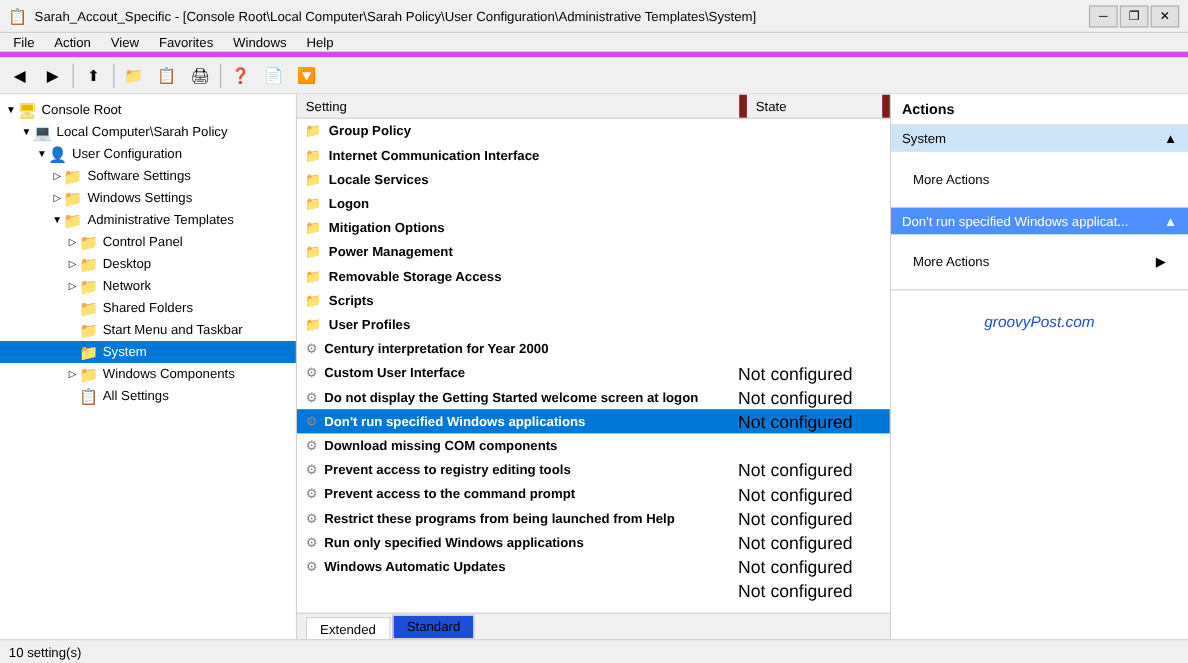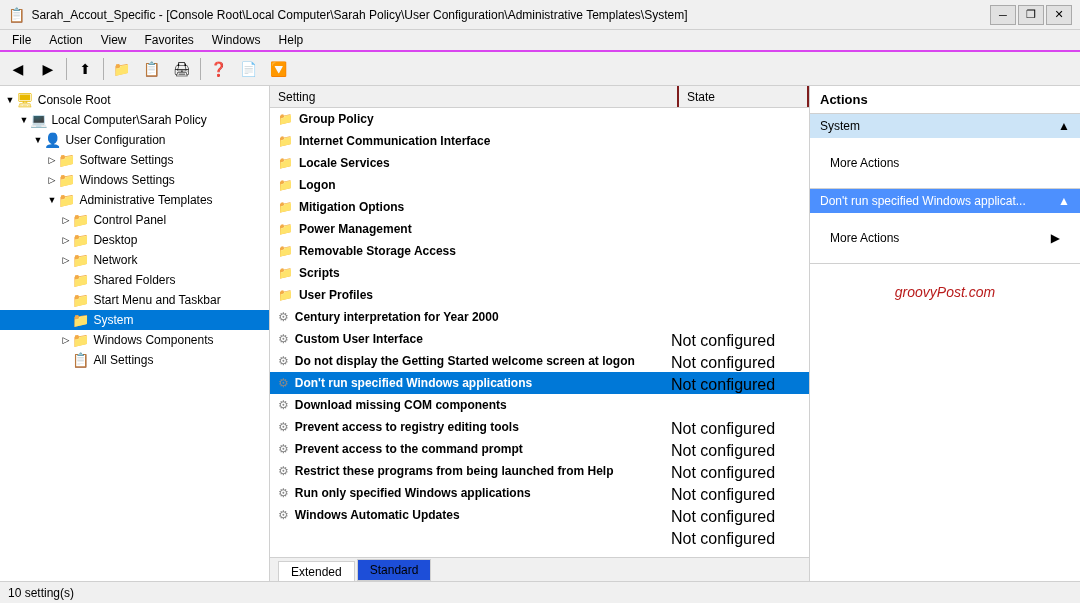--- a/index.html
+++ b/index.html
@@ -22,21 +22,21 @@
       display: flex; align-items: center; justify-content: center; font-size: 11px; cursor: pointer;
     }
 
     
     #menu-bar {
       background: #f0f0f0;
       height: 22px;
       display: flex;
       align-items: center;
       padding: 0 4px;
-      border-bottom: 2px solid #d946ef;
+      border-bottom: 5px solid #d946ef;
       gap: 2px;
     }
     .menu-item {
       padding: 2px 8px;
       cursor: pointer;
       font-size: 12px;
     }
 
     
     #toolbar {
@@ -116,21 +116,21 @@
       display: flex;
       background: #f0f0f0;
       border-bottom: 1px solid #d0d0d0;
       height: 22px;
       align-items: center;
     }
     .list-col-header {
       padding: 2px 8px;
       font-size: 12px;
       font-weight: normal;
-      border-right: 2px solid #7f1d1d;
+      border-right: 7px solid #7f1d1d;
       height: 100%;
       display: flex;
       align-items: center;
     }
     .col-setting { flex: 1; }
     .col-state { width: 130px; }
 
     #list-body {
       flex: 1;
       overflow-y: auto;
@@ -207,21 +207,21 @@
     .action-item {
       padding: 18px 20px;
       font-size: 12px;
       cursor: pointer;
       display: flex;
       align-items: center;
       justify-content: space-between;
     }
 
     .watermark {
-      color: #b91c1c;
+      color: #1d4ed8;
       font-size: 14px;
       text-align: center;
       padding: 20px 10px;
       font-style: italic;
     }
 
     
     ::-webkit-scrollbar { width: 10px; height: 10px; }
     ::-webkit-scrollbar-track { background: #f0f0f0; }
     ::-webkit-scrollbar-thumb { background: #b0b0b0; }

